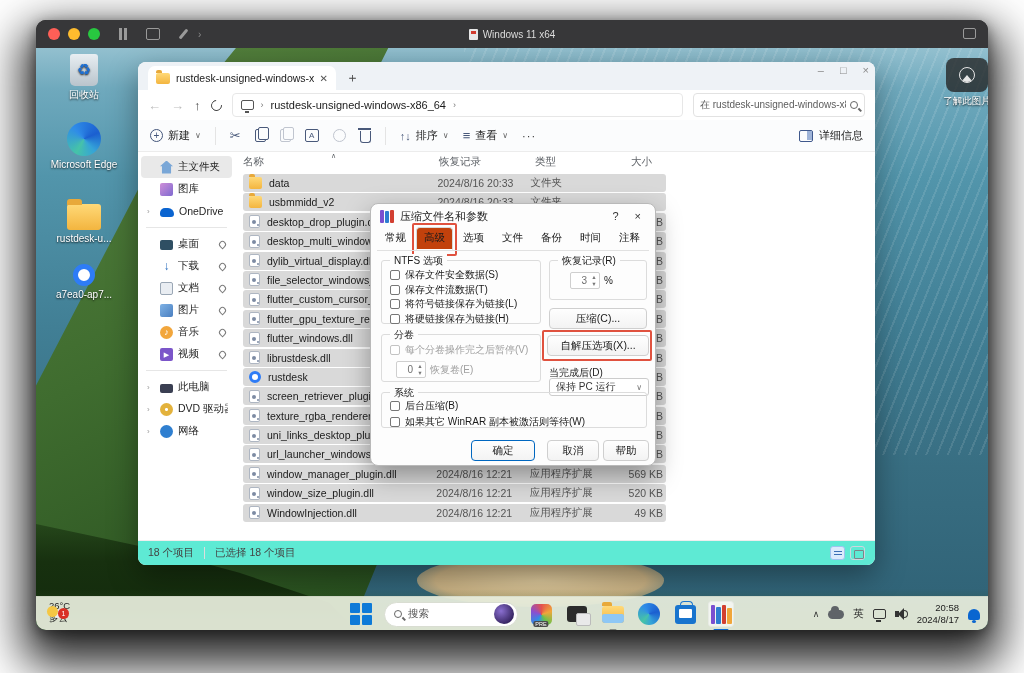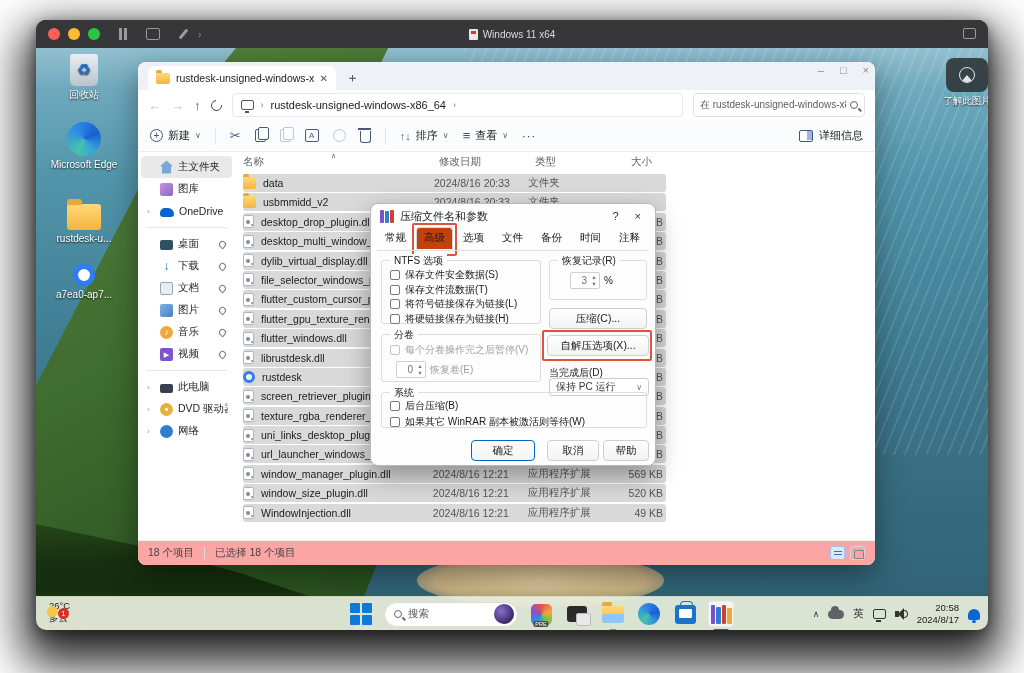--- a/index.html
+++ b/index.html
@@ -136,34 +136,34 @@
   .si-pc { background:#3a3f52; height:9px; margin-top:2px;}
   .si-dvd { background:radial-gradient(circle at center,#fff 15%,#e3b23c 16% 100%); border-radius:50%;}
   .si-network { background:#2f7fd0; border-radius:50%; }
 
   .filearea { position:absolute; top:90px; left:97px; right:0; bottom:25px; background:#fff; overflow:hidden;}
   .fheader { position:relative; height:20px; display:flex; align-items:center; padding-left:8px; color:#5f6368; font-size:10.5px; }
   .fh-name{width:196px;} .fh-date{width:96px;} .fh-type{width:96px;} .fh-size{width:51px;text-align:left;}
   .sort-caret { position:absolute; left:96px; top:0px; font-size:7px; color:#5f6368; }
   .rows { padding:2px 0 0 8px; }
   .frow { display:flex; align-items:center; height:18px; margin-bottom:1.4px; background:#d9d9d9; border-radius:3px;
-    width:423px; font-size:10.5px; }
+    width:423px; padding-left:6px; font-size:10.5px; }
   .fi { width:13px; height:12px; margin-right:7px; flex:none; position:relative;}
   .fi-folder { background:linear-gradient(180deg,#ffd978,#f3b53f); border-radius:2px;}
   .fi-folder::before{content:"";position:absolute;top:-3px;left:0;width:6px;height:3px;background:#e8a93a;border-radius:2px 2px 0 0;}
   .fi-dll { width:11px; height:13px; background:#fff; border:1px solid #aeb6c2; border-radius:2px;}
   .fi-dll::after{content:"";position:absolute;left:2px;top:4px;width:4px;height:4px;border-radius:50%;background:#7d8ba3;box-shadow:4px 3px 0 -1px #7d8ba3;}
   .fi-rustdesk { width:12px; height:12px; border-radius:50%; border:3px solid #2e7cf6; background:#fff;}
   .fc-name { width:174px; white-space:nowrap; overflow:hidden; color:#1b1b1b;}
   .fc-date { width:96px; color:#555; }
   .fc-type { width:96px; color:#555; }
   .fc-size { width:44px; text-align:right; color:#555; padding-right:3px;}
 
   .statusbar { position:absolute; left:0; right:0; bottom:0; height:25px; border-top:1px solid #eee;
-    display:flex; align-items:center; padding:0 10px; gap:10px; color:#444; font-size:10.5px; background:#fca5a5;}
+    display:flex; align-items:center; padding:0 10px; gap:10px; color:#444; font-size:10.5px; background:#5eead4;}
   .st-div { width:1px; height:12px; background:#ddd; }
   .st-right { margin-left:auto; display:flex; gap:5px; }
   .view-ic { width:15px; height:14px; border-radius:3px; border:1px solid #cfd6de; position:relative;}
   .view-ic.sel { background:#dceafc; border-color:#9ec3ef;}
   .view-ic.sel::after{content:"";position:absolute;left:3px;top:3.5px;width:8px;height:1.5px;background:#3c6eb5;box-shadow:0 3px 0 #3c6eb5;}
   .view-ic.plain::after{content:"";position:absolute;left:3px;top:3px;width:8px;height:7px;border:1.2px solid #7b8global89;border:1.2px solid #7b8589;border-radius:1px;}
 
   
   .dialog { position:absolute; left:334px; top:155px; width:286px; height:263px; background:#fdfdfd;
     border:1px solid #b9b9b9; border-radius:8px; box-shadow:0 10px 26px rgba(0,0,0,.35); font-size:10.5px; color:#1a1a1a; z-index:5;}
@@ -437,21 +437,21 @@
               <span class="sb-chev">›</span>
               <span class="si si-network"></span>
               <span class="sb-lbl">网络</span>
             </div>
           </div>
 
         <div class="filearea">
           <div class="fheader">
             <span class="sort-caret">∧</span>
             <span class="fh-name">名称</span>
-            <span class="fh-date">修改日期</span>
+            <span class="fh-date">恢复记录</span>
             <span class="fh-type">类型</span>
             <span class="fh-size">大小</span>
           </div>
           <div class="rows" id="file-rows">
               <div class="frow">
                 <span class="fi fi-folder"></span>
                 <span class="fc-name">data</span>
                 <span class="fc-date">2024/8/16 20:33</span>
                 <span class="fc-type">文件夹</span>
                 <span class="fc-size"></span>

